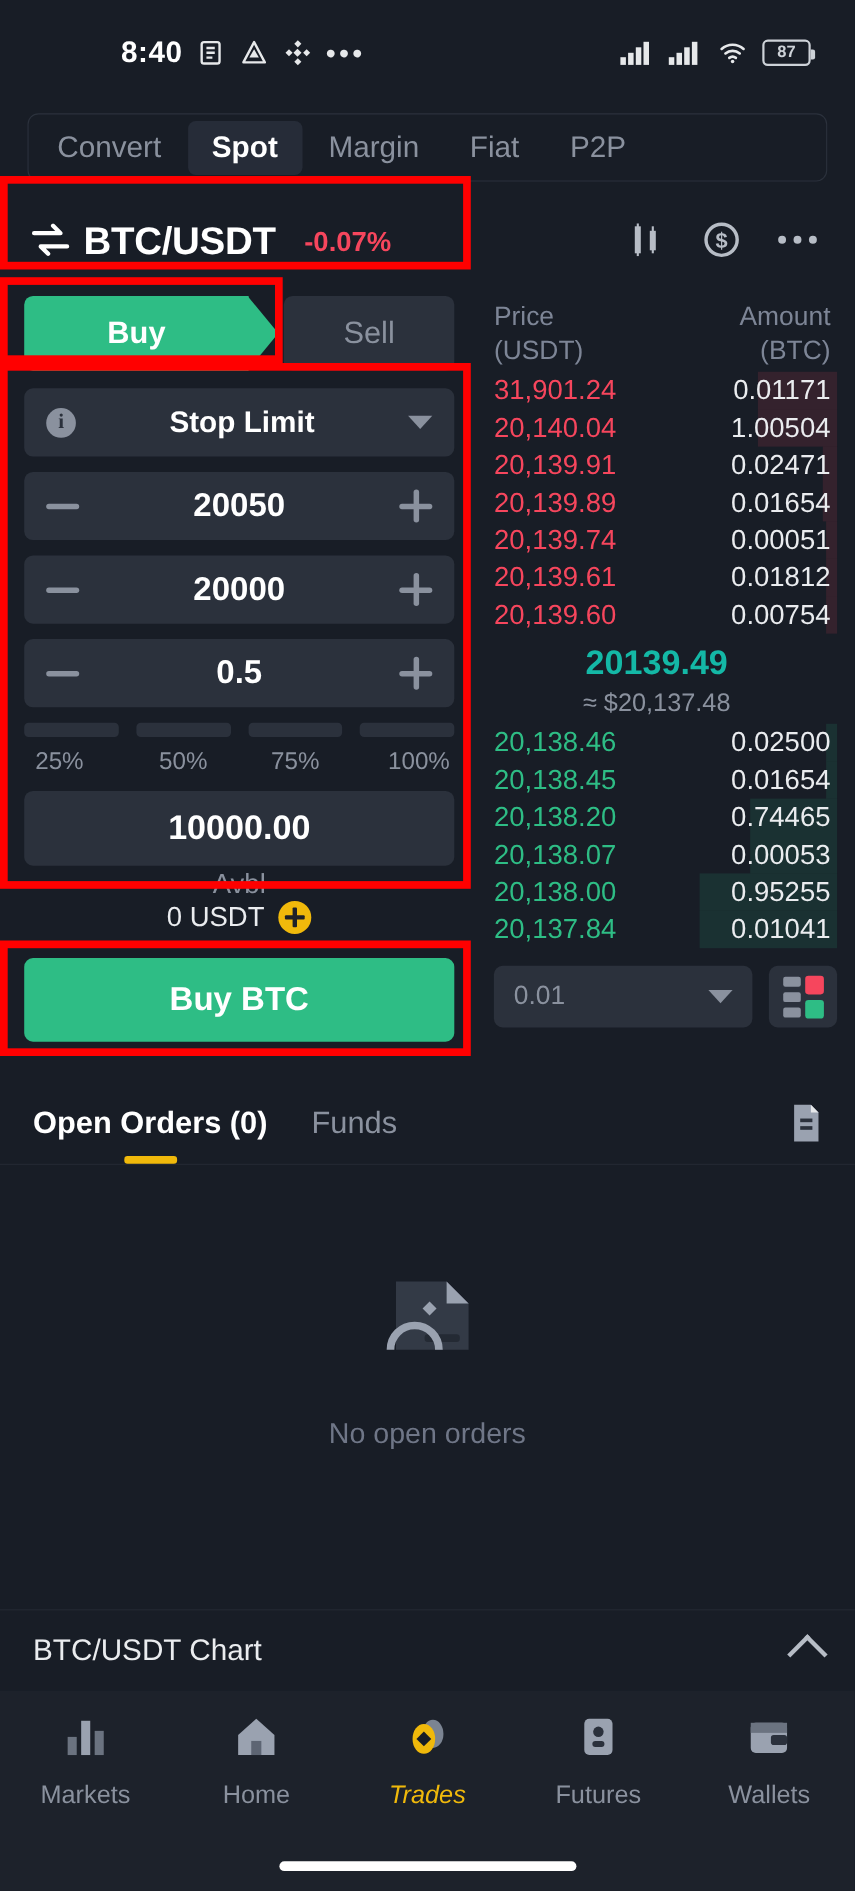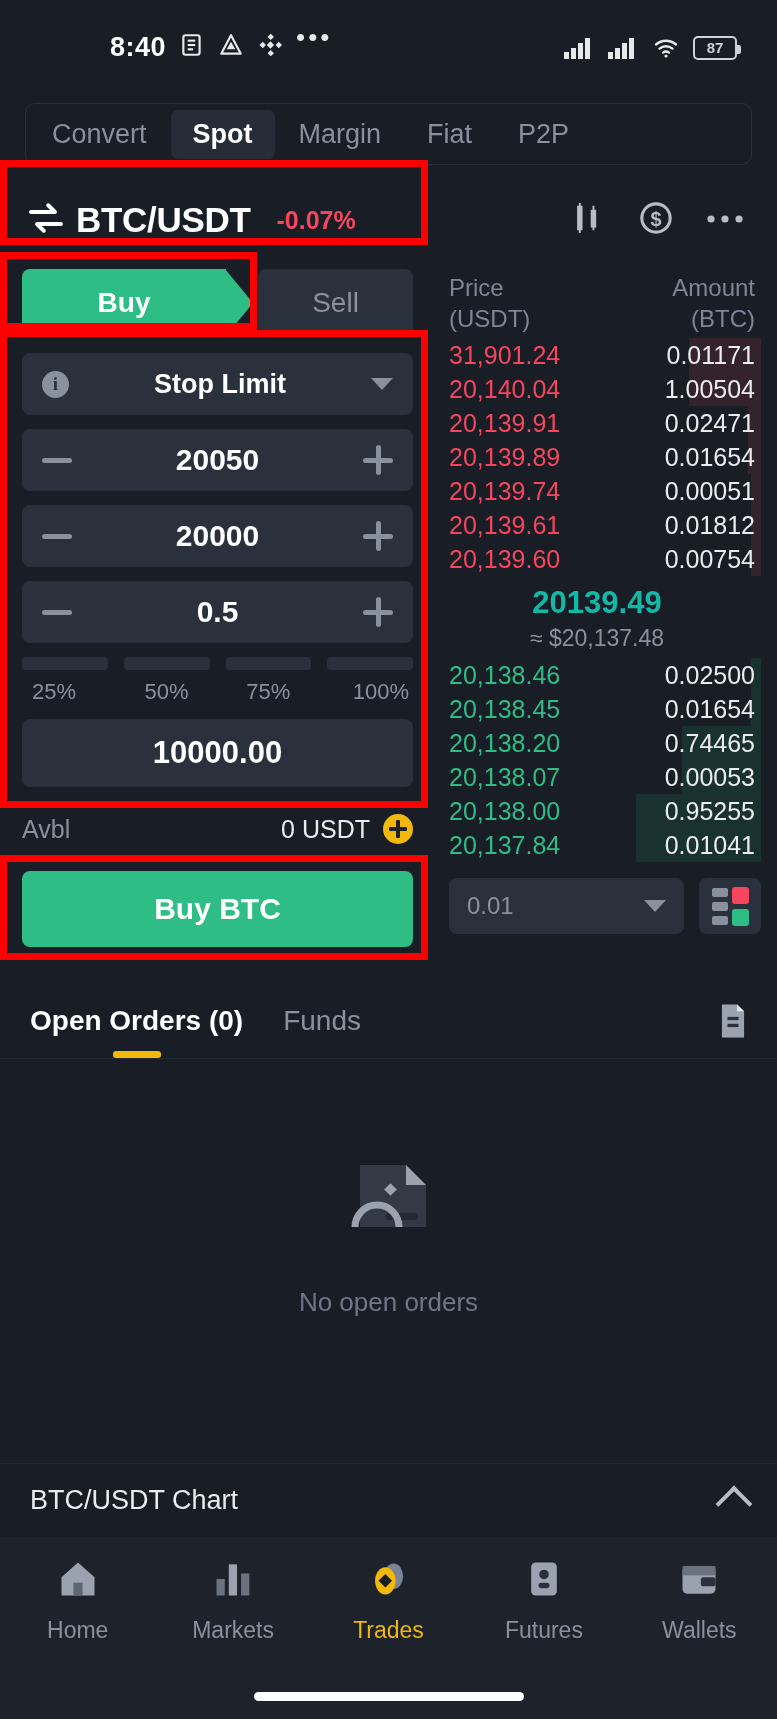--- a/index.html
+++ b/index.html
@@ -11,21 +11,21 @@
     position:relative;
     overflow:hidden;
   }
   .phone { position:relative; width:777px; height:1719px; background:#181d26; }
 
   
   .statusbar {
     height:95px; display:flex; align-items:center;
     justify-content:space-between; padding:0 40px 0 110px;
   }
-  .sb-left { display:flex; align-items:flex-start; gap:13px; }
+  .sb-left { display:flex; align-items:center; gap:13px; }
   .sb-time { font-size:27px; font-weight:600; color:#fff; letter-spacing:.5px; }
   .sb-right { display:flex; align-items:flex-end; gap:12px; }
   .sb-ico { display:inline-flex; align-items:center; }
   .dots3 { letter-spacing:3px; color:#e6e8ea; font-size:26px; line-height:10px; }
 
   .bat {
     width:44px;height:24px;border:2.5px solid #cdd2d8;border-radius:5px;
     display:flex;align-items:center;justify-content:center;position:relative;
   }
   .bat:after{content:"";position:absolute;right:-6px;top:7px;width:4px;height:9px;background:#cdd2d8;border-radius:0 2px 2px 0;}
@@ -104,21 +104,21 @@
   .pct-lab { font-size:22px; color:#8a919e; margin-top:9px; text-align:center; }
   .pct:first-child .pct-lab { text-align:left; padding-left:10px;}
   .pct:last-child .pct-lab { text-align:right; padding-right:4px;}
 
   .total {
     height:68px; background:#2b313c; border-radius:8px; margin-top:14px;
     display:flex; align-items:center; justify-content:center;
     font-size:31px; font-weight:700; color:#fff;
   }
 
-  .avbl { display:flex; align-items:center; justify-content:space-between; margin-top:22px; height:40px; }
+  .avbl { display:flex; align-items:center; justify-content:flex-end; margin-top:22px; height:40px;flex-direction:column; }
   .avbl-lab { font-size:25px; color:#8a919e; }
   .avbl-right { display:flex; align-items:center; gap:13px; }
   .avbl-val { font-size:25px; color:#eaecef; }
   .plus-circ {
     width:30px;height:30px;border-radius:50%;background:#f0b90b;position:relative;
   }
   .plus-circ:before,.plus-circ:after{content:"";position:absolute;background:#1d2128;border-radius:1px;}
   .plus-circ:before{left:6px;top:13px;width:18px;height:4px;}
   .plus-circ:after{top:6px;left:13px;height:18px;width:4px;}
 
@@ -189,21 +189,21 @@
   .chartbar-t { font-size:27px; color:#eaecef; }
   .chev-up { width:26px;height:26px;border-left:4px solid #b7bdc6;border-top:4px solid #b7bdc6;transform:rotate(45deg);margin-bottom:-6px;}
 
   
   .bottomnav {
     position:absolute; left:0; right:0; bottom:0; height:182px; background:#1d222b;
     display:flex; align-items:flex-start; padding-top:20px;
   }
   .navitem { flex:1; display:flex; flex-direction:column; align-items:center; gap:12px; }
   .navlabel { font-size:23px; color:#8a919e; }
-  .navitem.active .navlabel { color:#f0b90b; }
+  .navitem.active .navlabel { color:#f0b90b;font-style:italic; }
   .homeind {
     position:absolute; bottom:18px; left:50%; transform:translateX(-50%);
     width:270px; height:9px; background:#fff; border-radius:6px;
   }
 
   
   .anno { position:absolute; border:7px solid #ff0000; pointer-events:none; z-index:50; }
 </style>
 </head>
 <body>
@@ -520,35 +520,35 @@
 
   <div class="chartbar">
     <span class="chartbar-t">BTC/USDT Chart</span>
     <span class="chev-up"></span>
   </div>
 
   <div class="bottomnav">
     <div class="navitem">
       <span>
         <svg width="44" height="44" viewBox="0 0 24 24">
-            <path d="M12 3 L21 11 V21 H3 V11 Z" fill="#9aa2b0"></path>
-            <rect x="9.5" y="14" width="5" height="7" fill="#5d6573"></rect>
-          </svg>
-      </span>
-      <span class="navlabel">Home</span>
-    </div>
-    <div class="navitem">
-      <span>
-        <svg width="44" height="44" viewBox="0 0 24 24">
             <rect x="3" y="12" width="4.5" height="9" fill="#6b7380"></rect>
             <rect x="9.7" y="4" width="4.5" height="17" fill="#9aa2b0"></rect>
             <rect x="16.4" y="9" width="4.5" height="12" fill="#6b7380"></rect>
           </svg>
       </span>
       <span class="navlabel">Markets</span>
+    </div>
+    <div class="navitem">
+      <span>
+        <svg width="44" height="44" viewBox="0 0 24 24">
+            <path d="M12 3 L21 11 V21 H3 V11 Z" fill="#9aa2b0"></path>
+            <rect x="9.5" y="14" width="5" height="7" fill="#5d6573"></rect>
+          </svg>
+      </span>
+      <span class="navlabel">Home</span>
     </div>
     <div class="navitem active">
       <span>
         <svg width="44" height="44" viewBox="0 0 24 24">
             <ellipse cx="14.5" cy="10.5" rx="5.2" ry="7" fill="#7b8492"></ellipse>
             <ellipse cx="10" cy="13" rx="5.6" ry="7.4" fill="#f0b90b"></ellipse>
             <rect x="7.4" y="10.4" width="5.2" height="5.2" transform="rotate(45 10 13)" fill="#181d26"></rect>
           </svg>
       </span>
       <span class="navlabel">Trades</span>

